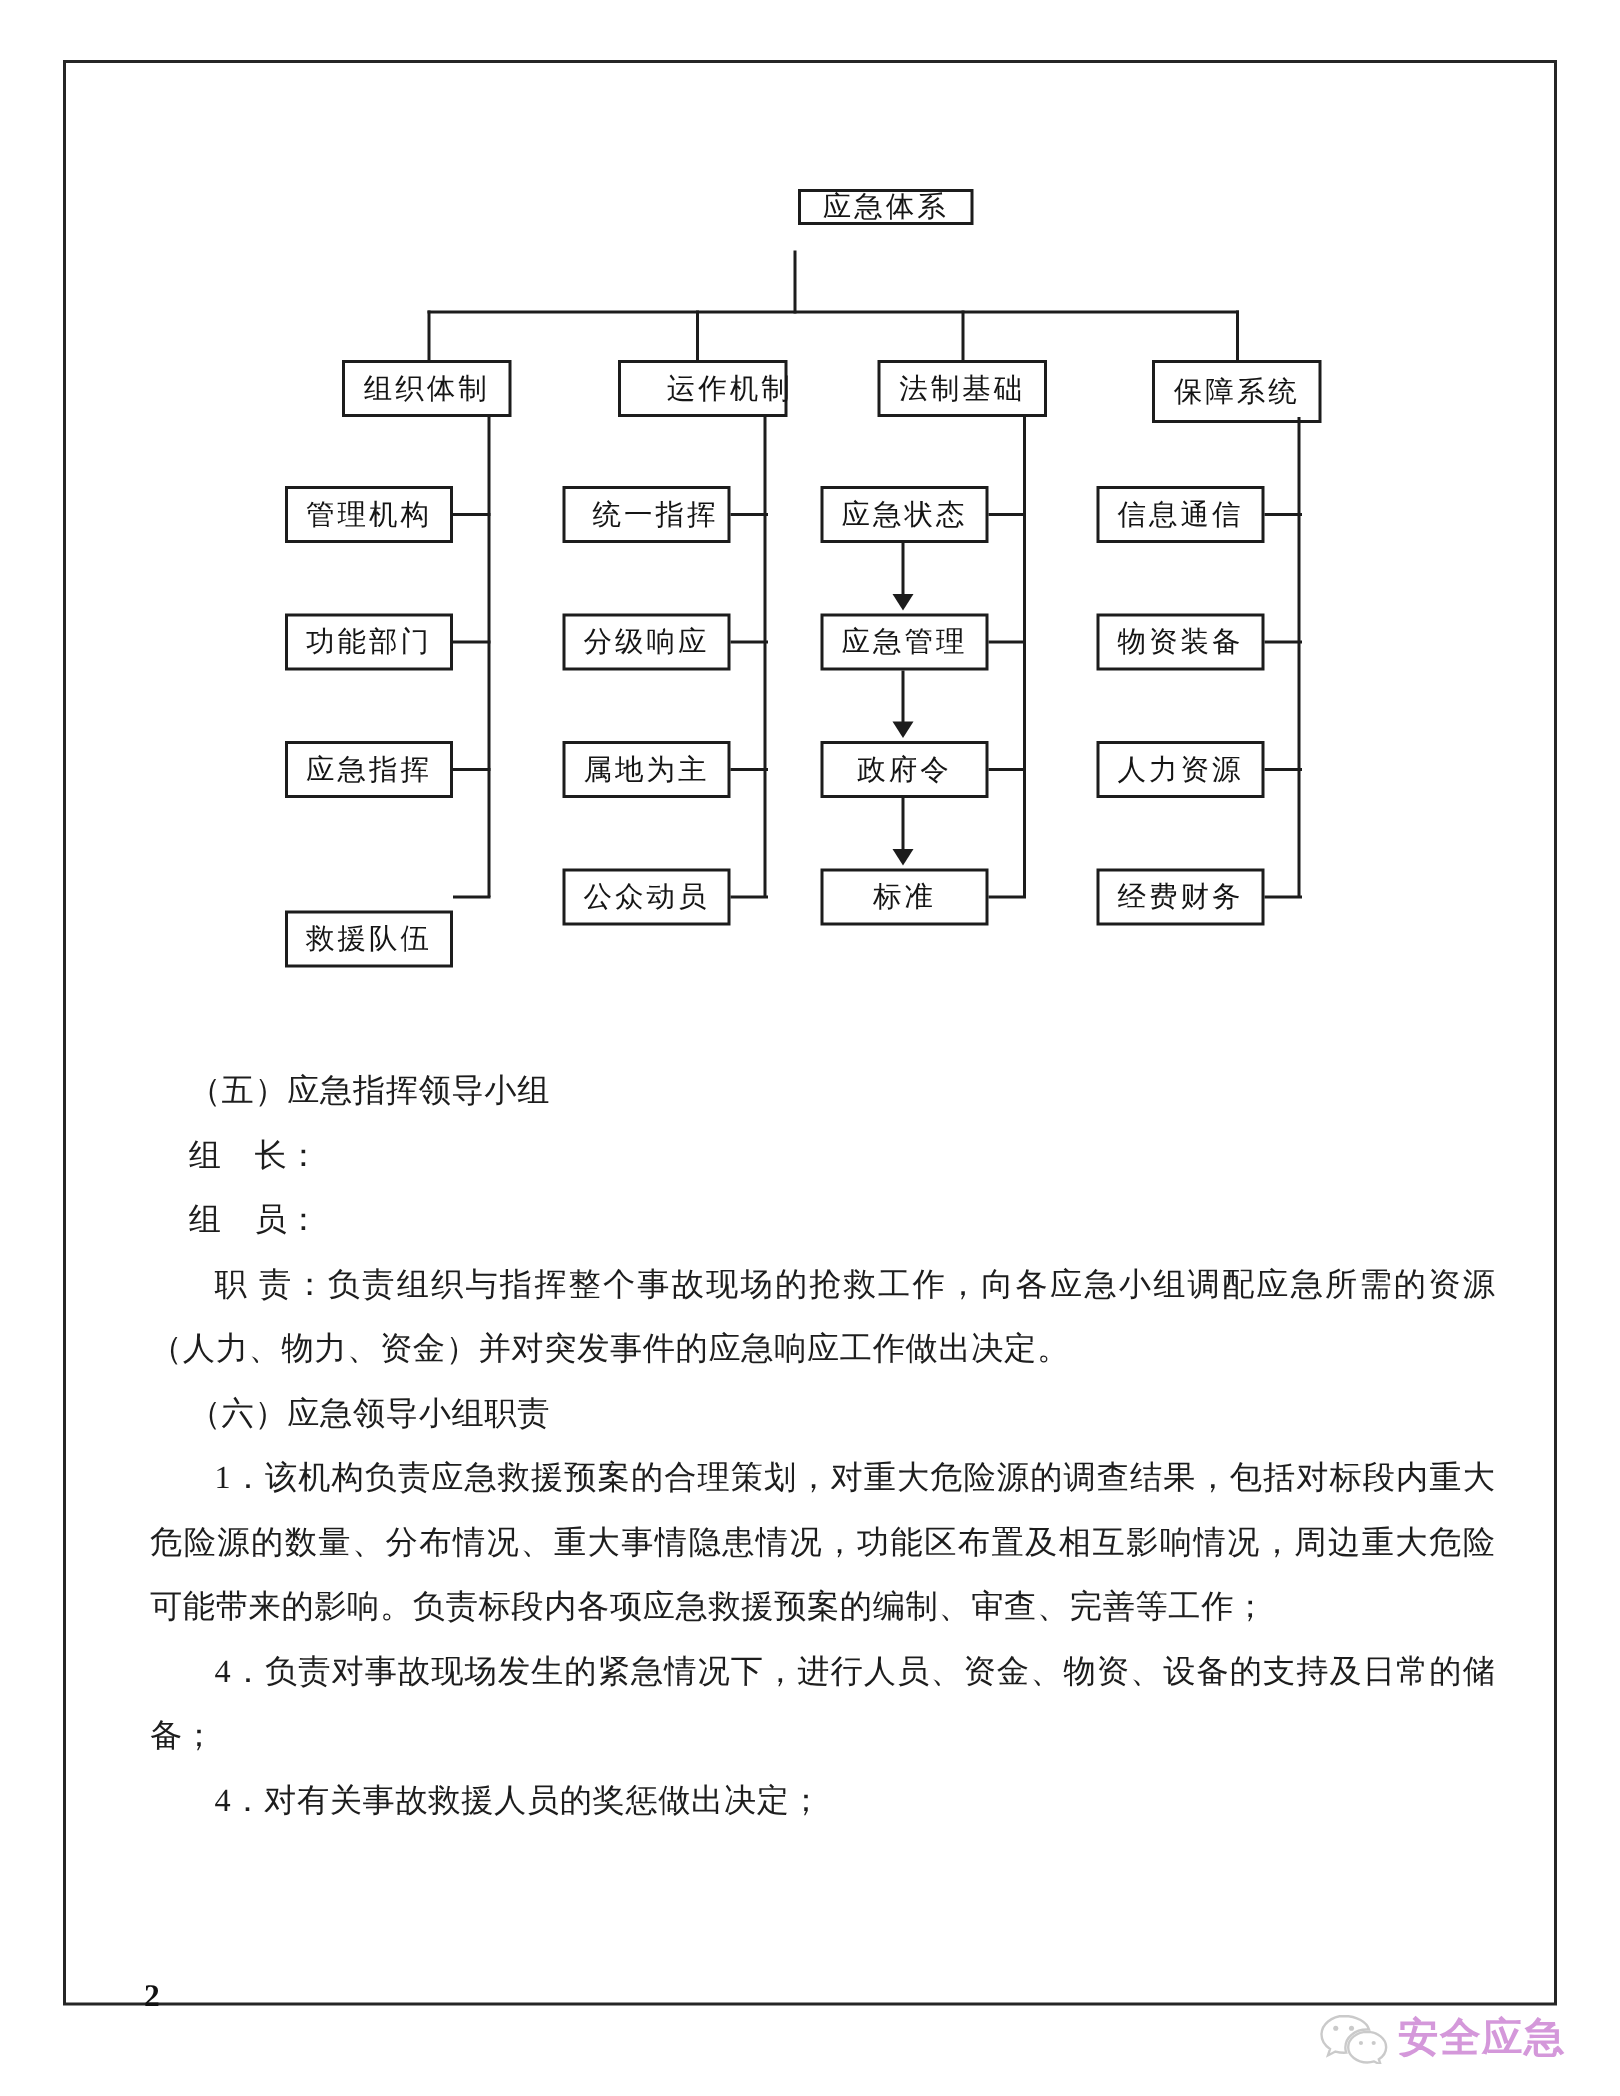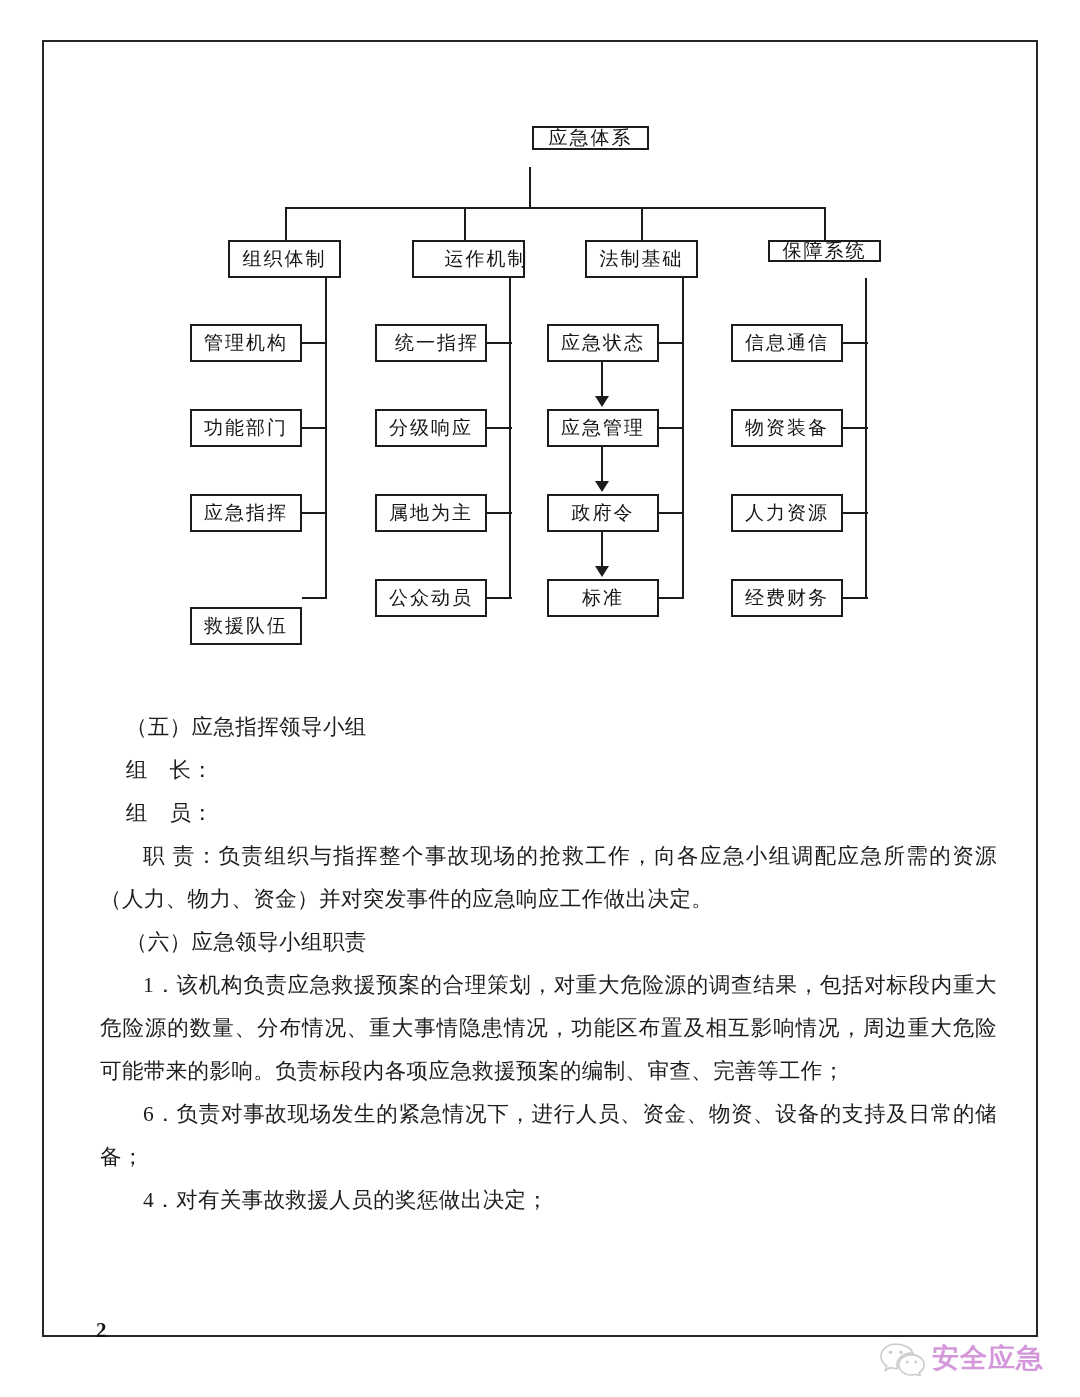--- a/index.html
+++ b/index.html
@@ -186,21 +186,21 @@
 
   <div class="line v" style="left:601px; top:362px; height:36px;"></div>
   <div class="arrowhead" style="left:595px; top:396px;"></div>
 
   <div class="line v" style="left:601px; top:447px; height:36px;"></div>
   <div class="arrowhead" style="left:595px; top:481px;"></div>
 
   <div class="line v" style="left:601px; top:532px; height:36px;"></div>
   <div class="arrowhead" style="left:595px; top:566px;"></div>
 
-  <div class="node" style="left:768px; top:240px; width:113px; height:22px;">保障系统</div>
+  <div class="node" style="left:768px; top:240px; width:113px; height:42px;">保障系统</div>
   <div class="line v" style="left:865px; top:278px; height:320px;"></div>
 
   <div class="node" style="left:731px; top:324px; width:112px; height:38px;">信息通信</div>
   <div class="line h" style="left:843px; top:342px; width:25px;"></div>
 
   <div class="node" style="left:731px; top:409px; width:112px; height:38px;">物资装备</div>
   <div class="line h" style="left:843px; top:427px; width:25px;"></div>
 
   <div class="node" style="left:731px; top:494px; width:112px; height:38px;">人力资源</div>
   <div class="line h" style="left:843px; top:512px; width:25px;"></div>
@@ -209,21 +209,21 @@
   <div class="line h" style="left:843px; top:597px; width:25px;"></div>
 </div>
 
 <div id="body-text">
   <p class="para indent1">（五）应急指挥领导小组</p>
   <p class="para indent1">组　长：</p>
   <p class="para indent1">组　员：</p>
   <p class="para indent">职 责：负责组织与指挥整个事故现场的抢救工作，向各应急小组调配应急所需的资源（人力、物力、资金）并对突发事件的应急响应工作做出决定。</p>
   <p class="para indent1">（六）应急领导小组职责</p>
   <p class="para indent">1．该机构负责应急救援预案的合理策划，对重大危险源的调查结果，包括对标段内重大危险源的数量、分布情况、重大事情隐患情况，功能区布置及相互影响情况，周边重大危险可能带来的影响。负责标段内各项应急救援预案的编制、审查、完善等工作；</p>
-  <p class="para indent">6．负责对事故现场发生的紧急情况下，进行人员、资金、物资、设备的支持及日常的储备；</p>
+  <p class="para indent">4．负责对事故现场发生的紧急情况下，进行人员、资金、物资、设备的支持及日常的储备；</p>
   <p class="para indent">4．对有关事故救援人员的奖惩做出决定；</p>
 </div>
 
 <div id="page-number">2</div>
 
 <div id="watermark">
   <svg width="46" height="36" viewBox="0 0 46 36">
     <path d="M16 4 C7.7 4 1 9.6 1 16.4 c0 3.9 2.2 7.3 5.7 9.6 l-1.4 4.3 5.0 -2.6 c1.8 0.5 3.7 0.8 5.7 0.8 c0.5 0 1.0 0 1.5 -0.05 c-0.4 -1.1 -0.6 -2.3 -0.6 -3.5 c0 -6.6 6.4 -11.9 14.3 -11.9 c0.5 0 1.0 0.02 1.5 0.06 C31.4 8.2 24.5 4 16 4 Z" fill="none" stroke="#8c8c8c" stroke-width="1.6"></path>
     <circle cx="10.5" cy="12.2" r="1.7" fill="#8c8c8c"></circle>
     <circle cx="21.0" cy="12.2" r="1.7" fill="#8c8c8c"></circle>

